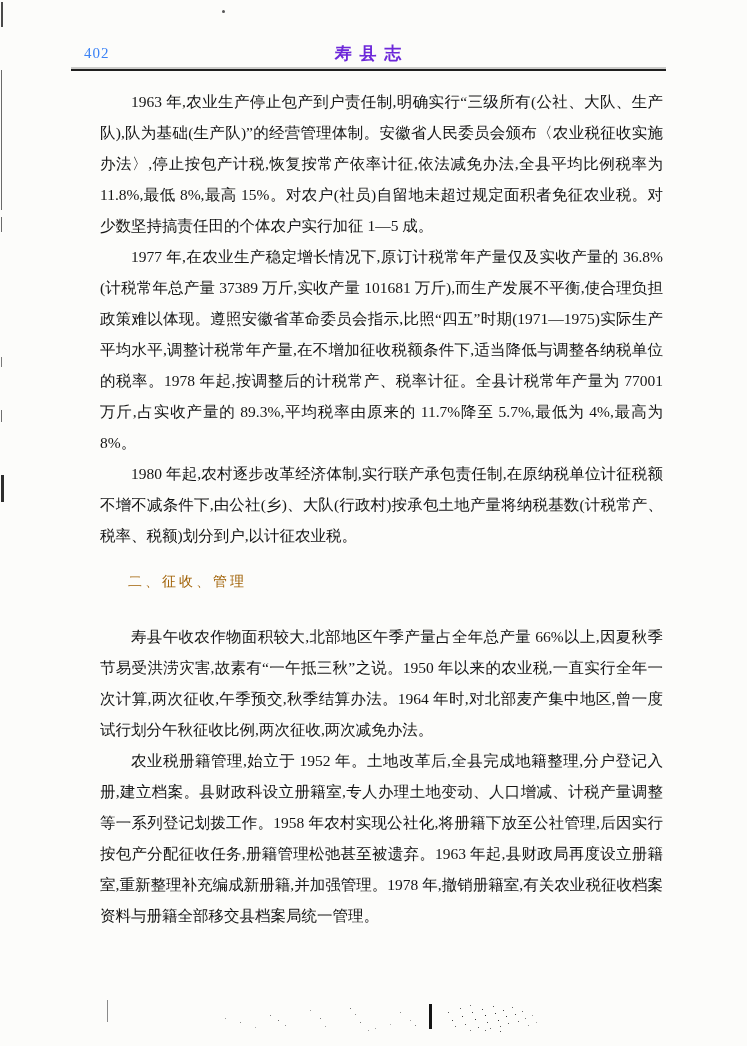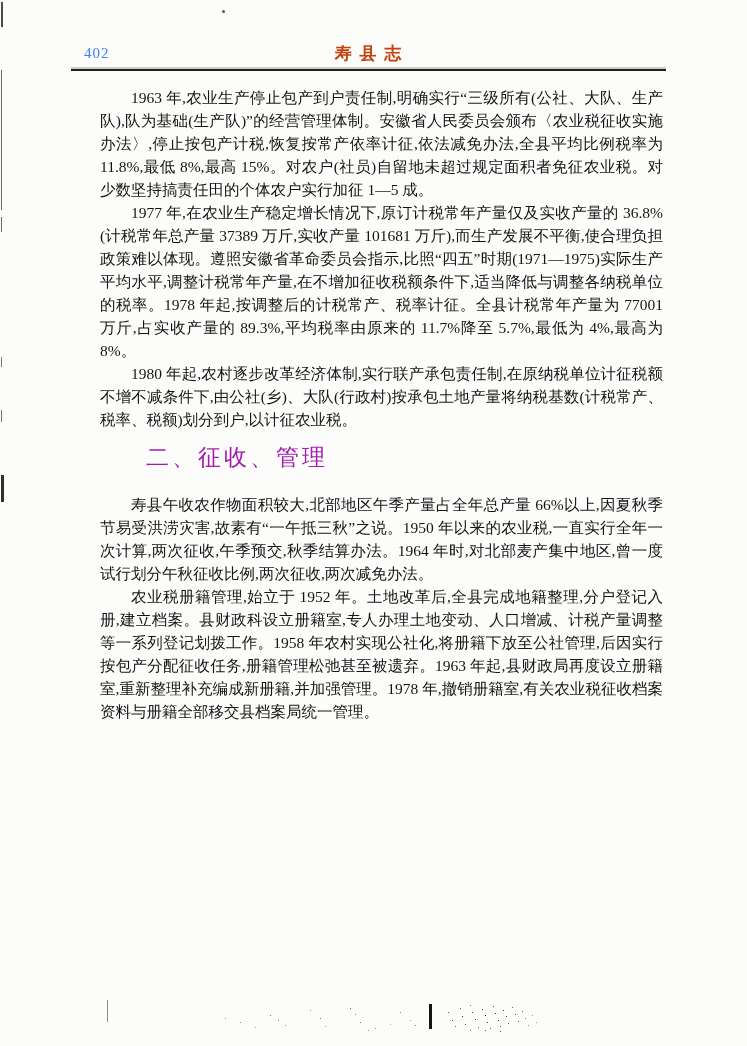--- a/index.html
+++ b/index.html
@@ -20,46 +20,46 @@
     position:absolute;top:42px;left:72px;width:592px;height:24px;
   }
   .page-number{
     position:absolute;left:12px;top:3px;
     font-size:15px;letter-spacing:1px;color:#3b82f6;
   }
   .book-title{
     position:absolute;left:0;right:0;top:0;text-align:center;
     font-size:17px;font-weight:bold;letter-spacing:0.45em;
     text-indent:0.45em; 
-    color:#c2410c;
+    color:#6d28d9;
   }
   .head-rule{
     position:absolute;top:69px;left:71px;width:595px;height:2px;
     background:#1f1f1f;
     box-shadow:0 -2px 0 rgba(60,60,60,.25);
   }
   
   .text-block{
     position:absolute;top:86px;left:100px;width:563px;
-    font-size:15.5px;line-height:23px;
+    font-size:15.5px;line-height:31px;
     text-align:justify;
     color:#141414;
   }
   .text-block p{
     margin:0;
     text-indent:2em;
     font-weight:500;
   }
   .section-heading{
     margin:15px 0 24px 0;
     padding-left:2em;
-    font-size:23px;
+    font-size:14px;
     font-weight:400;
     letter-spacing:3px;
-    color:#a21caf;
+    color:#a16207;
     font-family:Liberation Serif, serif;
   }
   
   .artifact{position:absolute;pointer-events:none;}
   .edge-seg{left:1px;width:2px;background:#4a4a4a;}
   .edge-a{top:2px;height:25px;}
   .edge-b{top:70px;height:140px;background:#6a6a6a;width:1px;}
   .edge-c{top:217px;height:15px;background:#6a6a6a;width:1px;}
   .edge-d{top:357px;height:10px;background:#7a7a7a;width:1px;}
   .edge-e{top:410px;height:12px;background:#6f6f6f;width:1px;}

